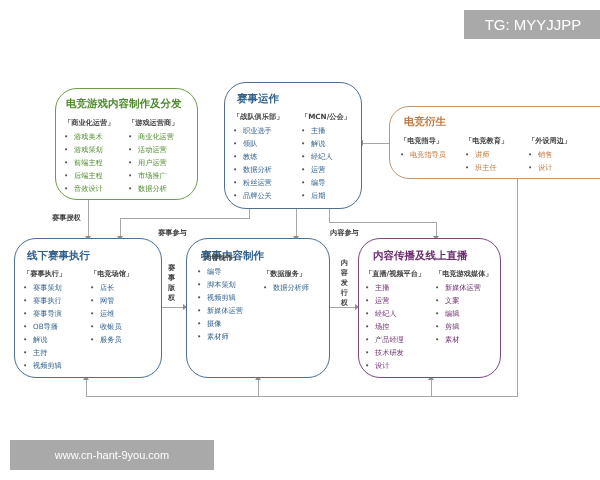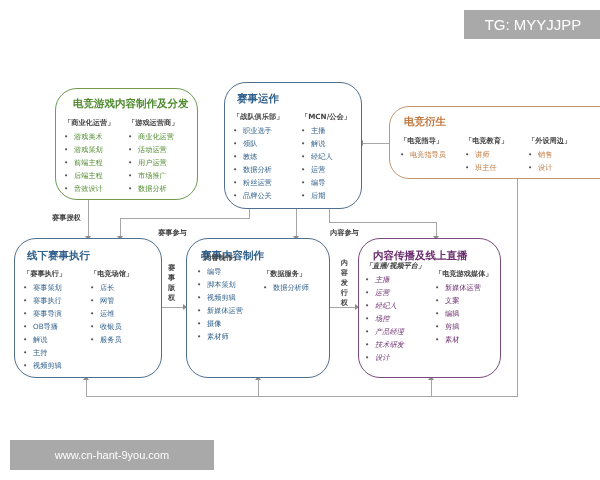--- a/index.html
+++ b/index.html
@@ -59,21 +59,21 @@
 
 <div class="line" style="left:162px; top:307px; width:22px; height:1px;"></div>
 <div class="arrow-right" style="left:183px; top:304px;"></div>
 <div class="vlbl" style="left:167px; top:263px;">赛事版权</div>
 
 <div class="line" style="left:330px; top:307px; width:27px; height:1px;"></div>
 <div class="arrow-right" style="left:355px; top:304px;"></div>
 <div class="vlbl" style="left:339px; top:258px;text-align:right;">内容发行权</div>
 
 <div class="box" style="left:55px; top:88px; width:143px; height:112px; border-color:#6f9a4f;">
-  <div class="title" style="left:17px; top:8px; color:#4f8a2e;">电竞游戏内容制作及分发</div>
+  <div class="title" style="left:10px; top:8px; color:#4f8a2e;">电竞游戏内容制作及分发</div>
   <div class="col" style="left:8px; top:27px; color:#4f8a2e;">
     <div class="hd">「商业化运营」</div>
     <div class="it">游戏美术</div>
     <div class="it">游戏策划</div>
     <div class="it">前端主程</div>
     <div class="it">后端主程</div>
     <div class="it">音效设计</div>
   </div>
   <div class="col" style="left:72px; top:27px; color:#4f8a2e;">
     <div class="hd">「游戏运营商」</div>
@@ -159,21 +159,21 @@
     <div class="it">素材师</div>
   </div>
   <div class="col" style="left:76px; top:28px; color:#2f5f8a;">
     <div class="hd">「数据服务」</div>
     <div class="it">数据分析师</div>
   </div>
 </div>
 
 <div class="box" style="left:358px; top:238px; width:143px; height:140px; border-color:#7a4a7d;">
   <div class="title" style="left:14px; top:10px; color:#6b2d6e;">内容传播及线上直播</div>
-  <div class="col" style="left:6px; top:20px; color:#6b2d6e;font-style:italic;">
+  <div class="col" style="left:6px; top:28px; color:#6b2d6e;">
     <div class="hd">「直播/视频平台」</div>
     <div class="it">主播</div>
     <div class="it">运营</div>
     <div class="it">经纪人</div>
     <div class="it">场控</div>
     <div class="it">产品经理</div>
     <div class="it">技术研发</div>
     <div class="it">设计</div>
   </div>
   <div class="col" style="left:76px; top:28px; color:#6b2d6e;">

